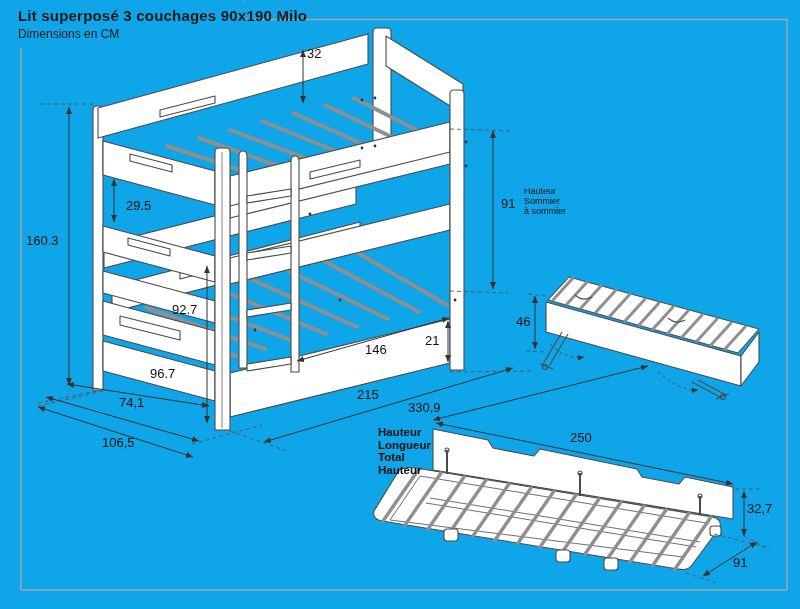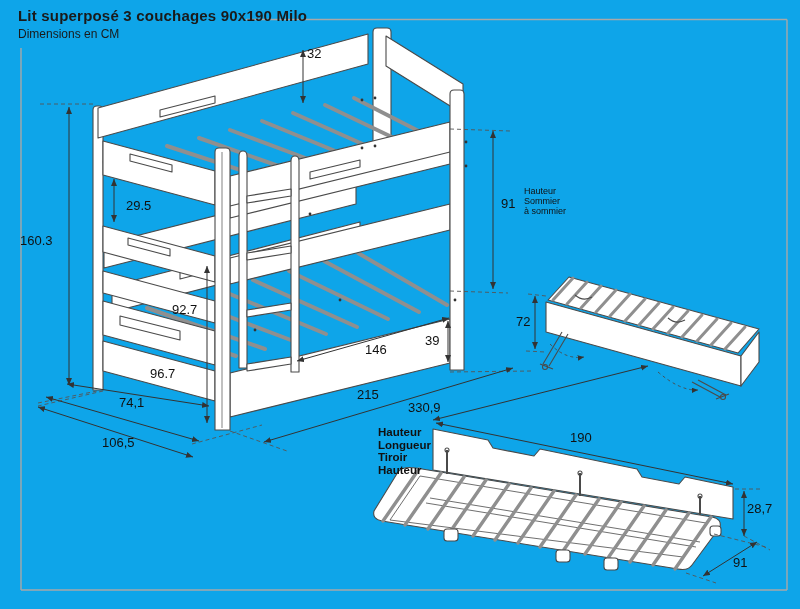--- a/index.html
+++ b/index.html
@@ -216,41 +216,41 @@
     <line x1="436" y1="423" x2="733" y2="484" marker-start="url(#ah)" marker-end="url(#ah)"></line>
     <line x1="703" y1="576" x2="757" y2="542" marker-start="url(#ah)" marker-end="url(#ah)"></line>
   </g>
 </svg>
 
 <div class="title">Lit superposé 3 couchages 90x190 Milo</div>
 <div class="subtitle">Dimensions en CM</div>
 
 <div class="dim" style="left:307px;top:46px">32</div>
 <div class="dim" style="left:126px;top:198px">29.5</div>
-<div class="dim" style="left:20px;top:233px">160.3</div>
+<div class="dim" style="left:26px;top:233px">160.3</div>
 <div class="dim" style="left:172px;top:302px">92.7</div>
 <div class="dim" style="left:150px;top:366px">96.7</div>
 <div class="dim" style="left:119px;top:395px">74,1</div>
 <div class="dim" style="left:102px;top:435px">106,5</div>
 <div class="dim" style="left:365px;top:342px">146</div>
-<div class="dim" style="left:425px;top:333px">39</div>
+<div class="dim" style="left:425px;top:333px">21</div>
 <div class="dim" style="left:357px;top:387px">215</div>
 <div class="dim" style="left:408px;top:400px">330,9</div>
 <div class="dim" style="left:501px;top:196px">91</div>
-<div class="dim" style="left:516px;top:314px">72</div>
-<div class="dim" style="left:570px;top:430px">190</div>
-<div class="dim" style="left:747px;top:501px">28,7</div>
+<div class="dim" style="left:516px;top:314px">46</div>
+<div class="dim" style="left:570px;top:430px">250</div>
+<div class="dim" style="left:747px;top:501px">32,7</div>
 <div class="dim" style="left:733px;top:555px">91</div>
 
 <div class="smalllabel" style="left:524px;top:186px">
   <div>Hauteur</div>
   <div>Sommier</div>
   <div>à sommier</div>
 </div>
 
 <div class="boldlabel" style="left:378px;top:426px">
   <div>Hauteur</div>
   <div>Longueur</div>
-  <div>Tiroir</div>
+  <div>Total</div>
   <div>Hauteur</div>
 </div>
 
 </div>
 
 </body></html>

